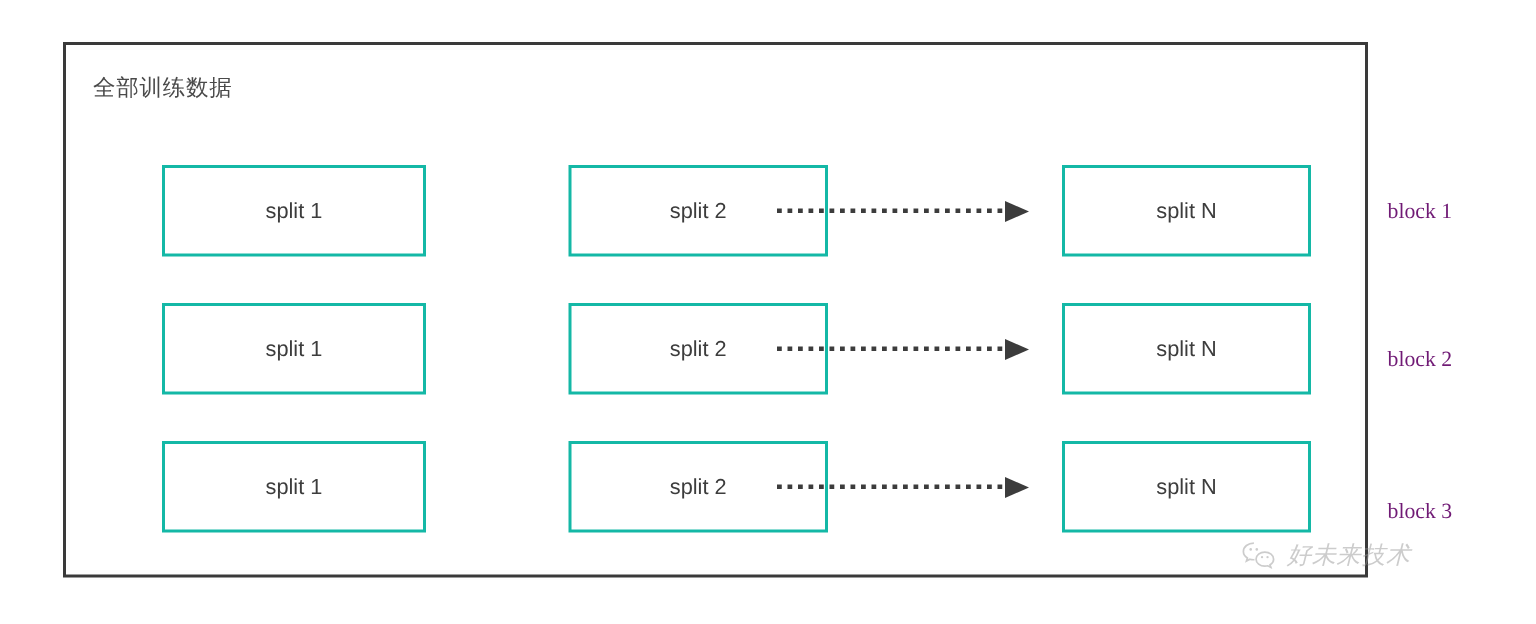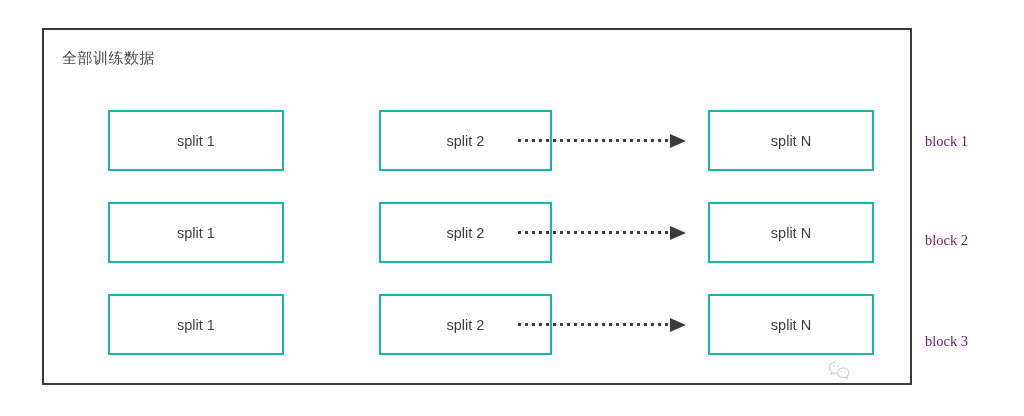--- a/index.html
+++ b/index.html
@@ -198,15 +198,16 @@
         <path d="M12.2 6.2C7.4 6.2 3.6 9.3 3.6 13.1c0 2.2 1.3 4.1 3.3 5.4l-0.8 2.5 2.9-1.5c0.9 0.25 1.8 0.4 2.8 0.4 0.3 0 0.6 0 0.9-0.04"></path>
         <path d="M28.4 19.4c0-3.2-3.2-5.8-7.2-5.8s-7.2 2.6-7.2 5.8 3.2 5.8 7.2 5.8c0.85 0 1.7-0.12 2.45-0.34l2.5 1.3-0.68-2.1c1.75-1.05 2.93-2.7 2.93-4.66z"></path>
       </g>
       <g fill="#9a9a9a">
         <circle cx="9.6" cy="11.4" r="1.05"></circle>
         <circle cx="14.6" cy="11.4" r="1.05"></circle>
         <circle cx="18.9" cy="17.8" r="0.95"></circle>
         <circle cx="23.4" cy="17.8" r="0.95"></circle>
       </g>
     </svg>
+    <span class="watermark-text">好未来技术</span>
   </div>
 
 </div>
 
 </body></html>

